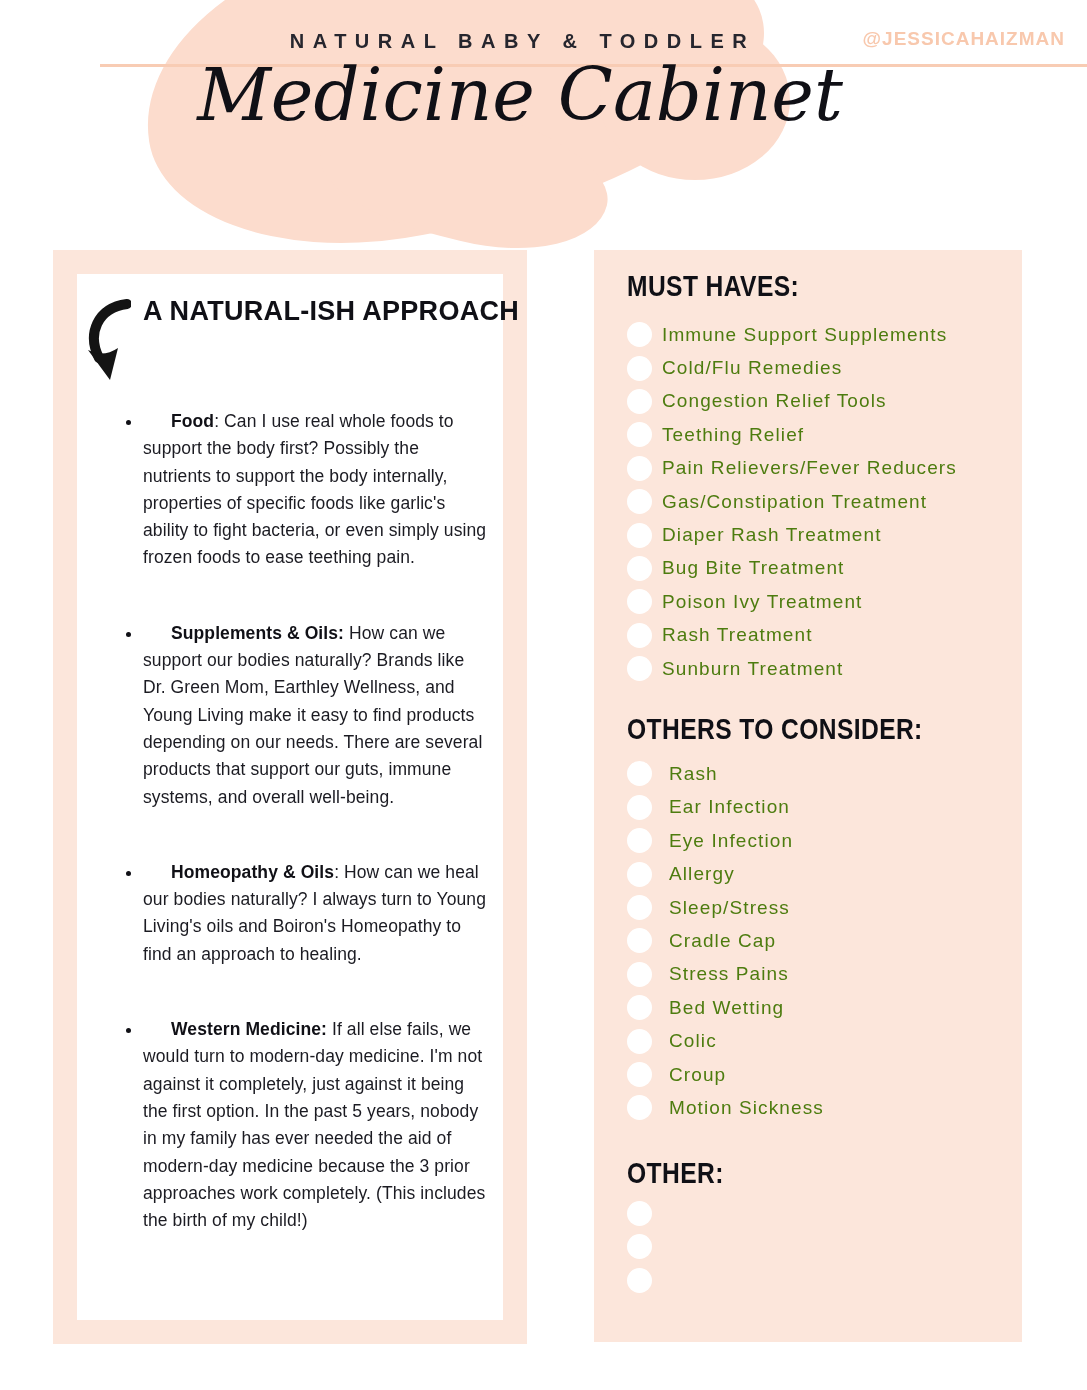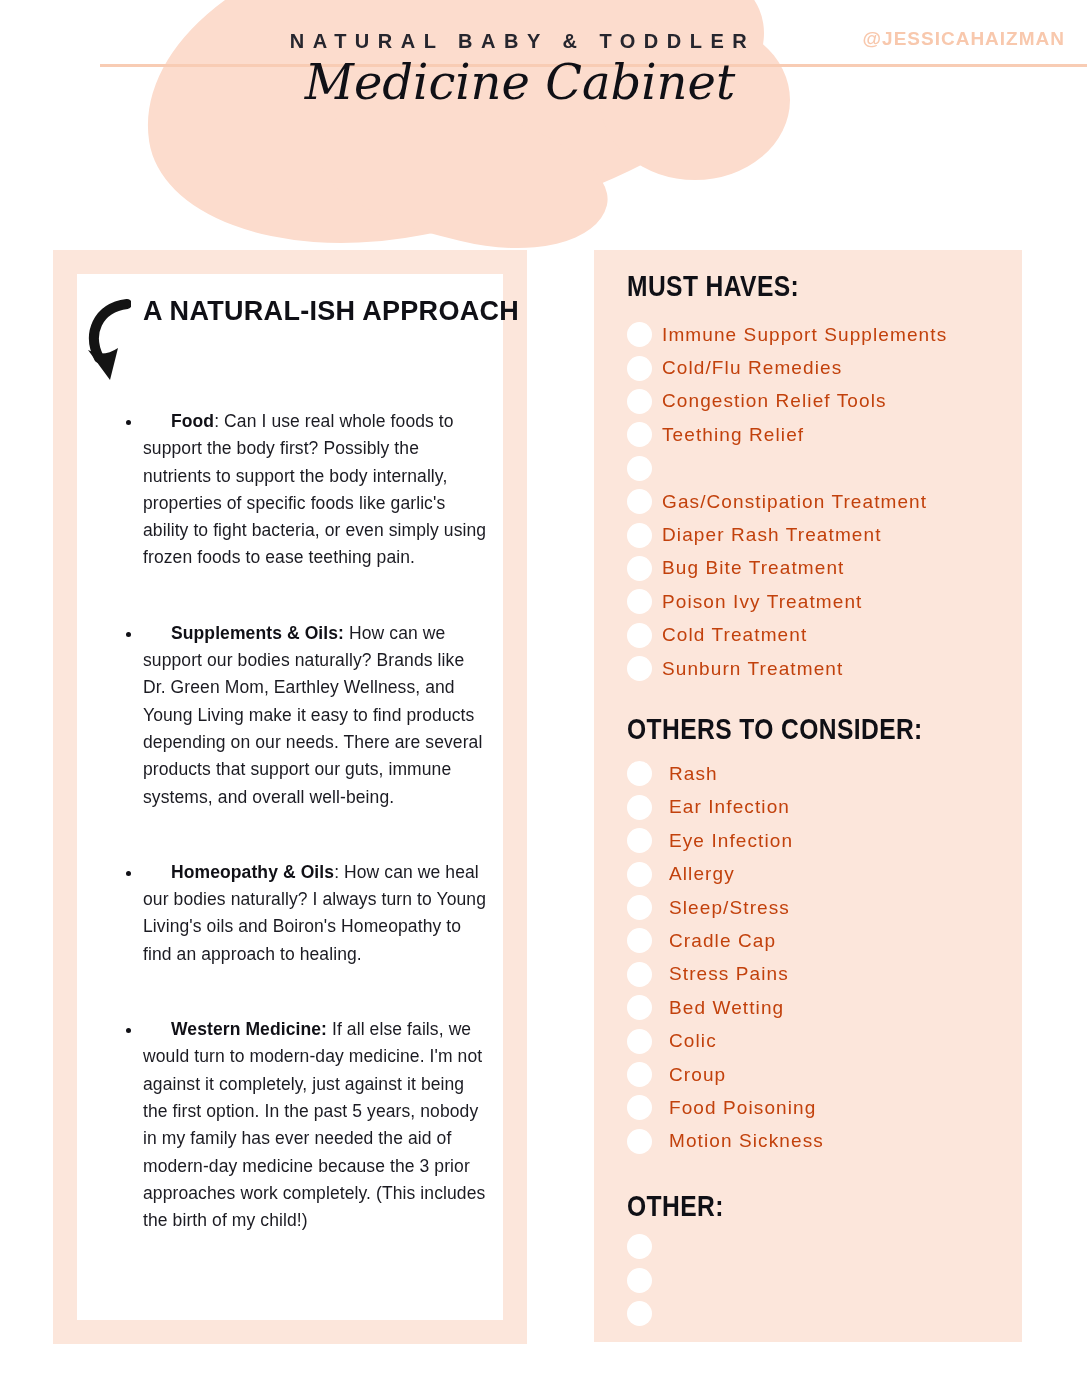--- a/index.html
+++ b/index.html
@@ -27,21 +27,21 @@
     position:absolute;left:0;top:30px;width:1045px;text-align:center;
     font-size:20px;font-weight:bold;letter-spacing:8.5px;color:#26262e;
   }
   .handle{
     position:absolute;top:28px;right:22px;
     font-size:19px;font-weight:bold;letter-spacing:1px;color:#f8c8ad;
   }
   .script-title{
     position:absolute;top:56px;left:180px;width:680px;text-align:center;
     font-family:"DejaVu Serif",serif;font-style:italic;font-weight:normal;
-    font-size:48px;line-height:1.1;color:#101016;margin:0;
+    font-size:72px;line-height:1.1;color:#101016;margin:0;
   }
   
   .left-frame{position:absolute;left:53px;top:250px;width:474px;height:1094px;background:#fce6db;}
   .left-inner{position:absolute;left:24px;top:24px;right:24px;bottom:24px;background:#ffffff;padding-left:8px;}
   .approach-head{
     position:absolute;left:66px;top:22px;margin:0;
     font-size:27px;font-weight:bold;letter-spacing:0.3px;color:#101016;white-space:nowrap;
   }
   .arrow-wrap{position:absolute;left:6px;top:24px;width:48px;height:84px;}
   .bullets{position:absolute;left:0;right:0;top:134px;}
@@ -62,21 +62,21 @@
     font-size:30px;font-weight:bold;letter-spacing:0.5px;color:#101016;white-space:nowrap;
   }
   .sec-head{margin:0 0 14px 0;line-height:36px;height:36px;}
   .sec-head.gap1{margin-top:26px;margin-bottom:10px;}
   .sec-head.gap2{margin-top:30px;margin-bottom:6px;}
   .check-row{display:flex;align-items:center;height:33.4px;}
   .circle{
     width:25px;height:25px;border-radius:50%;background:#ffffff;flex:0 0 auto;
   }
   .check-row .label{
-    margin-left:10px;font-size:19px;letter-spacing:1.1px;color:#c2410c;white-space:nowrap;
+    margin-left:10px;font-size:19px;letter-spacing:1.1px;color:#4d7c0f;white-space:nowrap;
   }
   .check-row.indent .label{margin-left:17px;}
 </style>
 </head>
 <body>
 
 <div class="page">
 
   <div class="blob"></div>
   <div class="blob3"></div>
@@ -125,40 +125,41 @@
     <div class="check-row">
       <span class="circle"></span>
       <span class="label">Congestion Relief Tools</span>
     </div>
     <div class="check-row">
       <span class="circle"></span>
       <span class="label">Teething Relief</span>
     </div>
     <div class="check-row">
       <span class="circle"></span>
+      <span class="label">Pain Relievers/Fever Reducers</span>
     </div>
     <div class="check-row">
       <span class="circle"></span>
       <span class="label">Gas/Constipation Treatment</span>
     </div>
     <div class="check-row">
       <span class="circle"></span>
       <span class="label">Diaper Rash Treatment</span>
     </div>
     <div class="check-row">
       <span class="circle"></span>
       <span class="label">Bug Bite Treatment</span>
     </div>
     <div class="check-row">
       <span class="circle"></span>
       <span class="label">Poison Ivy Treatment</span>
     </div>
     <div class="check-row">
       <span class="circle"></span>
-      <span class="label">Cold Treatment</span>
+      <span class="label">Rash Treatment</span>
     </div>
     <div class="check-row">
       <span class="circle"></span>
       <span class="label">Sunburn Treatment</span>
     </div>
 
     <h2 class="sec-head gap1"><span class="cond">OTHERS TO CONSIDER:</span></h2>
 
     <div class="check-row indent">
       <span class="circle"></span>
@@ -192,24 +193,20 @@
       <span class="circle"></span>
       <span class="label">Bed Wetting</span>
     </div>
     <div class="check-row indent">
       <span class="circle"></span>
       <span class="label">Colic</span>
     </div>
     <div class="check-row indent">
       <span class="circle"></span>
       <span class="label">Croup</span>
-    </div>
-    <div class="check-row indent">
-      <span class="circle"></span>
-      <span class="label">Food Poisoning</span>
     </div>
     <div class="check-row indent">
       <span class="circle"></span>
       <span class="label">Motion Sickness</span>
     </div>
 
     <h2 class="sec-head gap2"><span class="cond">OTHER:</span></h2>
 
     <div class="check-row">
       <span class="circle"></span>

